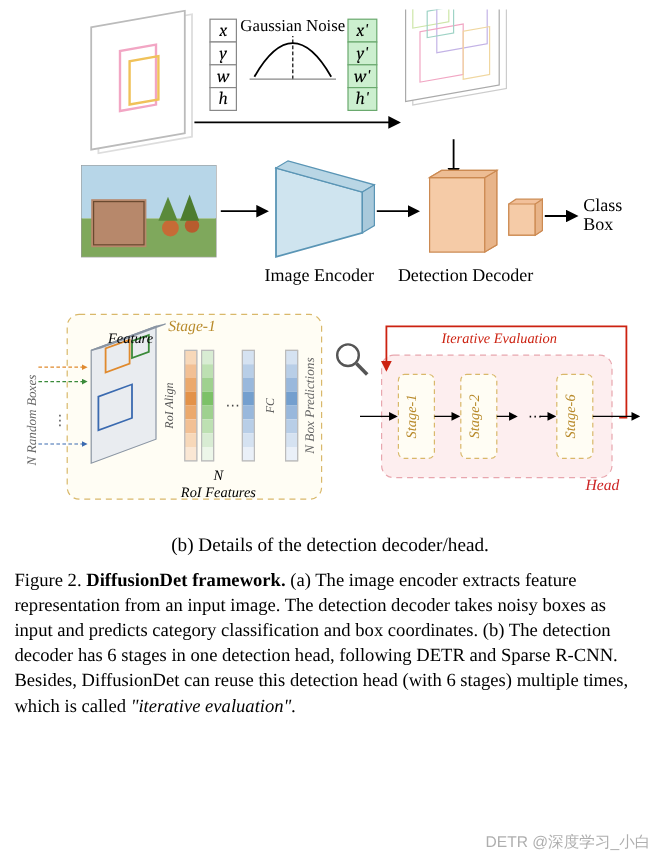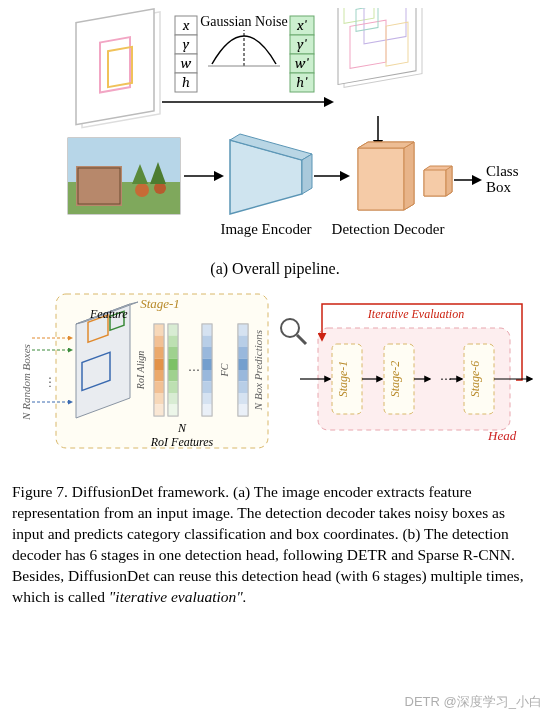--- a/index.html
+++ b/index.html
@@ -1,21 +1,21 @@
 <!DOCTYPE html>
 <html><head>
 <meta charset="utf-8">
 <style>
   body{margin:0;padding:0;background:#fff;font-family:"Times New Roman",Times,serif;color:#000;width:550px}
   .wrap{width:550px;padding:8px 12px 10px;box-sizing:border-box}
   .fig{width:100%}
   svg{display:block}
   .cap{text-align:center;font-size:16px;margin:4px 0 10px}
   .caption-block{font-size:15.5px;line-height:1.35;margin-top:8px}
-  .caption-block b{font-weight:normal}
+  .caption-block b{font-weight:bold}
   .watermark{position:fixed;right:8px;bottom:6px;font-family:Arial,sans-serif;font-size:13px;color:rgba(120,120,120,0.6);pointer-events:none}
 </style>
 </head>
 <body>
 
 <div class="wrap">
 
 <div class="fig">
 <svg viewBox="0 0 526 248" width="526" height="248">
   <defs>
@@ -117,21 +117,20 @@
   </g>
 
   <line x1="442" y1="172" x2="468" y2="172" stroke="#000" stroke-width="1.5" marker-end="url(#arr)"></line>
   <text x="474" y="168" font-size="15">Class</text>
   <text x="474" y="184" font-size="15">Box</text>
 
   <text x="254" y="226" text-anchor="middle" font-size="15">Image Encoder</text>
   <text x="376" y="226" text-anchor="middle" font-size="15">Detection Decoder</text>
 </svg>
 </div>
-<div class="cap">(a) Overall pipeline.</div>
 
 <div class="fig">
 <svg viewBox="0 0 526 186" width="526" height="186">
   <defs>
     <marker id="arr2" viewBox="0 0 10 10" refX="8" refY="5" markerWidth="6" markerHeight="6" orient="auto-start-reverse">
             <path d="M0 0 L10 5 L0 10 z" fill="#000"></path>
           </marker>
     <marker id="arrR" viewBox="0 0 10 10" refX="8" refY="5" markerWidth="6" markerHeight="6" orient="auto-start-reverse">
             <path d="M0 0 L10 5 L0 10 z" fill="#c21"></path>
           </marker>
@@ -253,21 +252,22 @@
   </g>
 
   <line x1="288" y1="91" x2="318" y2="91" stroke="#000" stroke-width="1.2" marker-end="url(#arr2)"></line>
   <line x1="350" y1="91" x2="370" y2="91" stroke="#000" stroke-width="1.2" marker-end="url(#arr2)"></line>
   <line x1="402" y1="91" x2="418" y2="91" stroke="#000" stroke-width="1.2" marker-end="url(#arr2)"></line>
   <text x="428" y="95" font-size="12">⋯</text>
   <line x1="438" y1="91" x2="450" y2="91" stroke="#000" stroke-width="1.2" marker-end="url(#arr2)"></line>
   <line x1="482" y1="91" x2="520" y2="91" stroke="#000" stroke-width="1.2" marker-end="url(#arr2)"></line>
 </svg>
 </div>
+<div class="cap">(b) Details of the detection decoder/head.</div>
 
 <div class="caption-block">
-  <span>Figure 7.</span>
+  <span>Figure 2.</span>
   <b>DiffusionDet framework.</b><span> (a) The image encoder extracts feature representation from an input image. The detection decoder takes noisy boxes as input and predicts category classification and box coordinates. (b) The detection decoder has 6 stages in one detection head, following DETR and Sparse R-CNN. Besides, DiffusionDet can reuse this detection head (with 6 stages) multiple times, which is called</span><i> "iterative evaluation".</i>
 </div>
 
 </div>
 
 <div class="watermark">DETR @深度学习_小白</div>
 
 </body></html>

